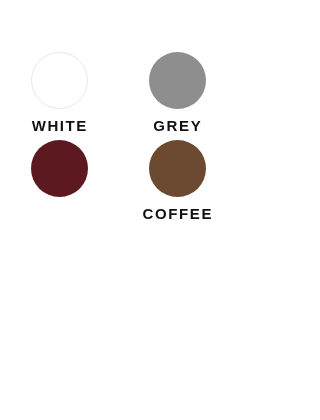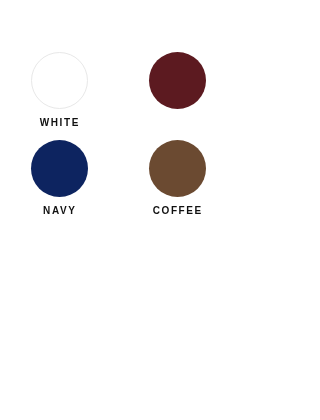--- a/index.html
+++ b/index.html
@@ -36,50 +36,50 @@
     height: 57px;
     border-radius: 50%;
     box-sizing: border-box;
     flex: 0 0 auto;
   }
   .chip.outlined {
     border: 1px solid #e8e8e8;
   }
   .label {
     margin-top: 9px;
-    font-size: 10px;
+    font-size: 15px;
     font-weight: bold;
     letter-spacing: 1.6px;
     color: #111111;
     text-transform: uppercase;
     line-height: 1;
     white-space: nowrap;
     text-indent: 1.6px;
   }
 </style>
 </head>
 <body style="background: rgb(255, 255, 255);">
 
 <div class="palette">
 
   <div class="swatch">
     <div class="chip outlined" style="background: rgb(255, 255, 255);"></div>
     <div class="label">WHITE</div>
   </div>
 
 
+  <div class="swatch">
+    <div class="chip" style="background: rgb(142, 142, 142);"></div>
+    <div class="label">GREY</div>
+  </div>
 
   <div class="swatch">
     <div class="chip" style="background: rgb(92, 26, 32);"></div>
   </div>
 
-  <div class="swatch">
-    <div class="chip" style="background: rgb(13, 36, 96);"></div>
-    <div class="label">NAVY</div>
-  </div>
 
 
   <div class="swatch">
     <div class="chip" style="background: rgb(107, 74, 49);"></div>
     <div class="label">COFFEE</div>
   </div>
 
 
 </div>
 

